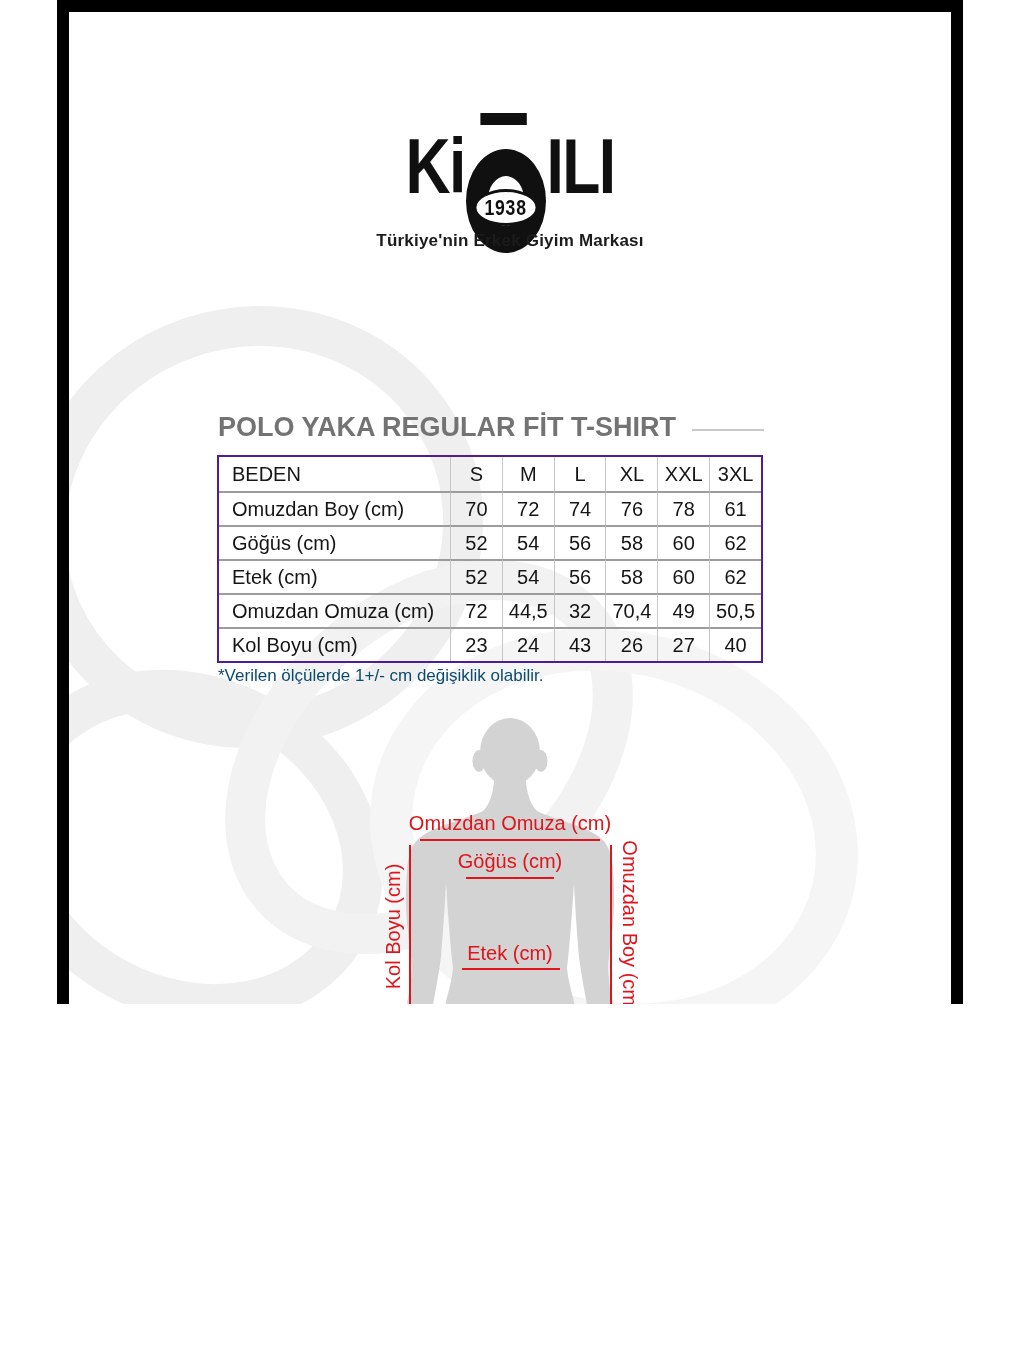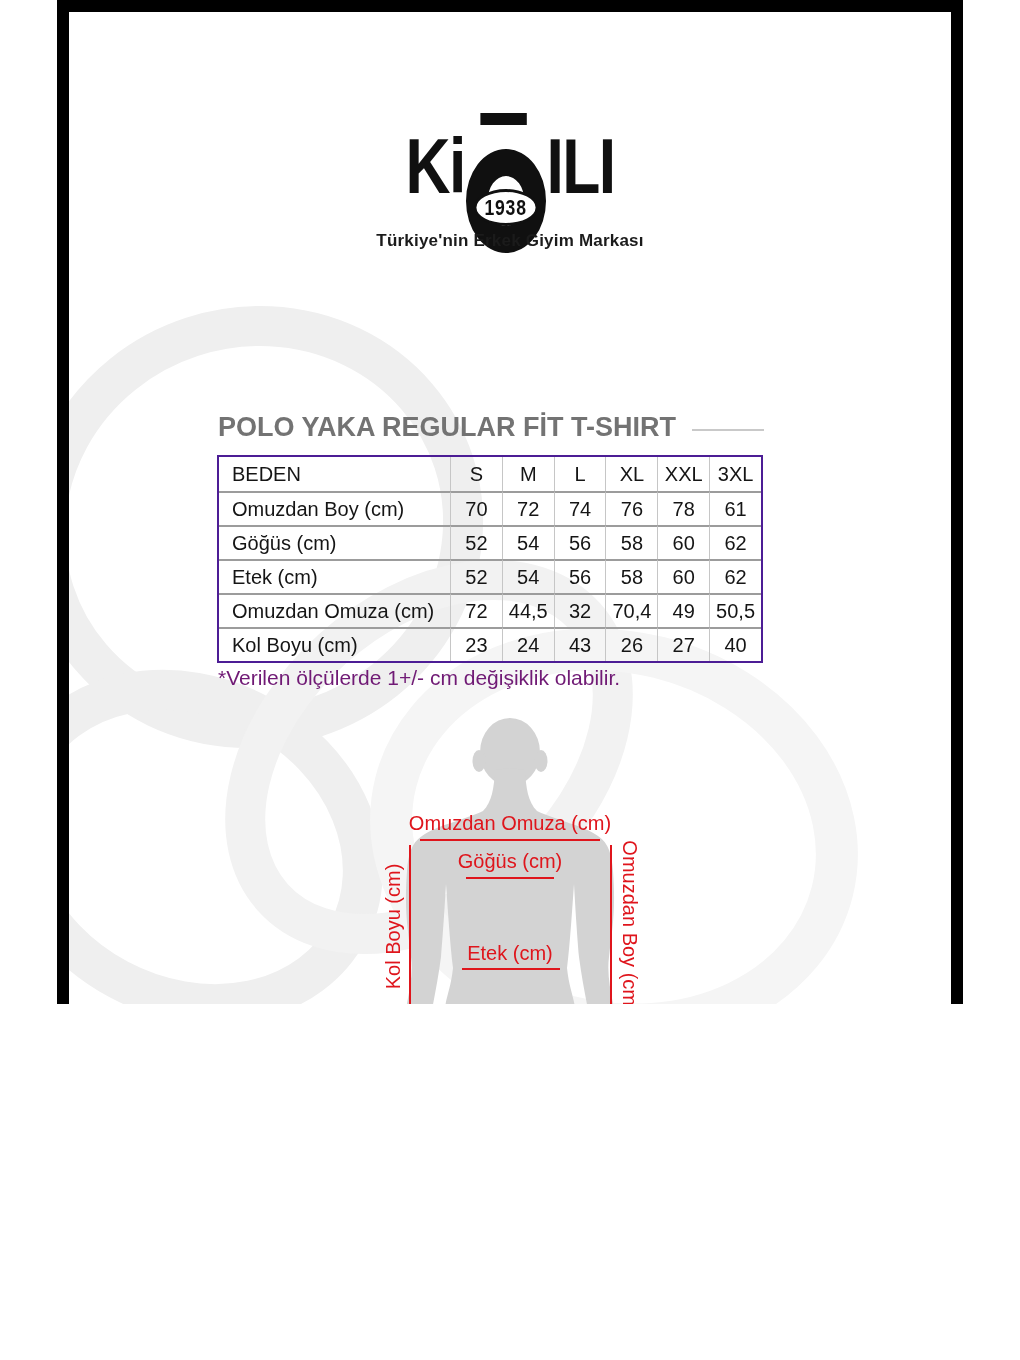--- a/index.html
+++ b/index.html
@@ -43,21 +43,21 @@
   .size-table { position:absolute; left:217px; top:455px; width:546px;
                 display:grid; grid-template-columns:231px repeat(6,1fr);
                 grid-auto-rows:34px; border:2px solid #4c1d95; background:transparent; }
   .cell { display:flex; align-items:center; font-size:20px; color:#151515; }
   .cell.val { justify-content:center; }
   .cell.lab { padding-left:13px; }
   .cell.cn  { border-left:1px solid #c6c6c6; }
   .cell.rn  { border-top:2px solid #9c9c9c; }
 
   
-  .note { position:absolute; left:218px; top:666px; font-size:21px; color:#701a75; }
+  .note { position:absolute; left:218px; top:666px; font-size:17px; color:#0c4a6e; }
 
   
   .figure-svg { position:absolute; left:380px; top:712px; width:260px; height:580px; }
 
   .mlabel { position:absolute; font-size:20px; font-weight:500; color:#df151c; text-align:center; white-space:nowrap; }
   .lbl-shoulder { left:380px; width:260px; top:812px; }
   .lbl-chest    { left:380px; width:260px; top:850px; }
   .lbl-hem      { left:380px; width:260px; top:942px; }
   .lbl-sleeve   { left:308px; top:915px; width:170px; transform:rotate(-90deg); }
   .lbl-shoulder-len { left:532px; top:915px; width:195px; transform:rotate(90deg); }

